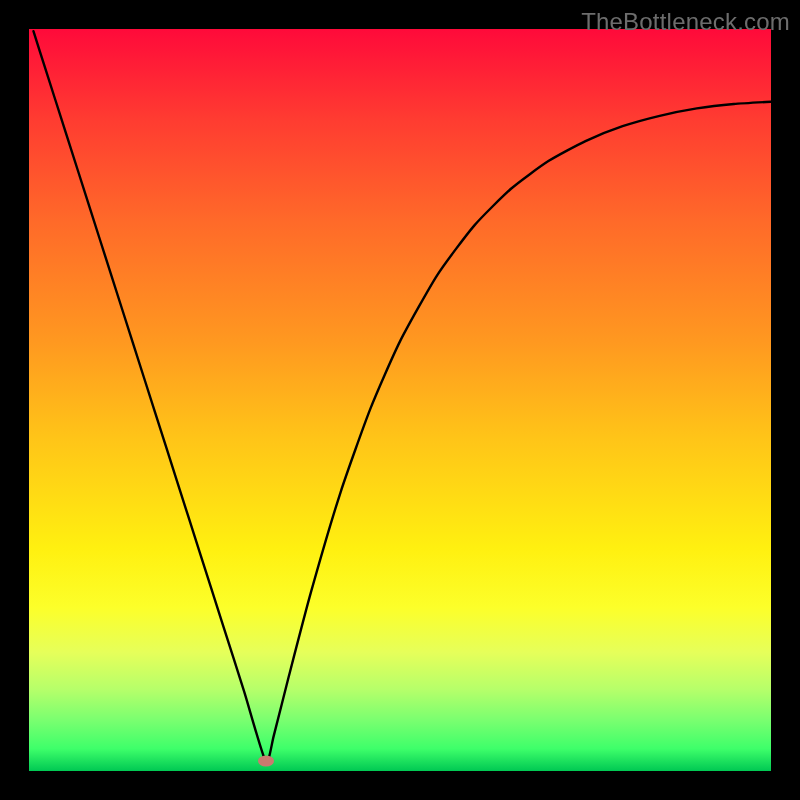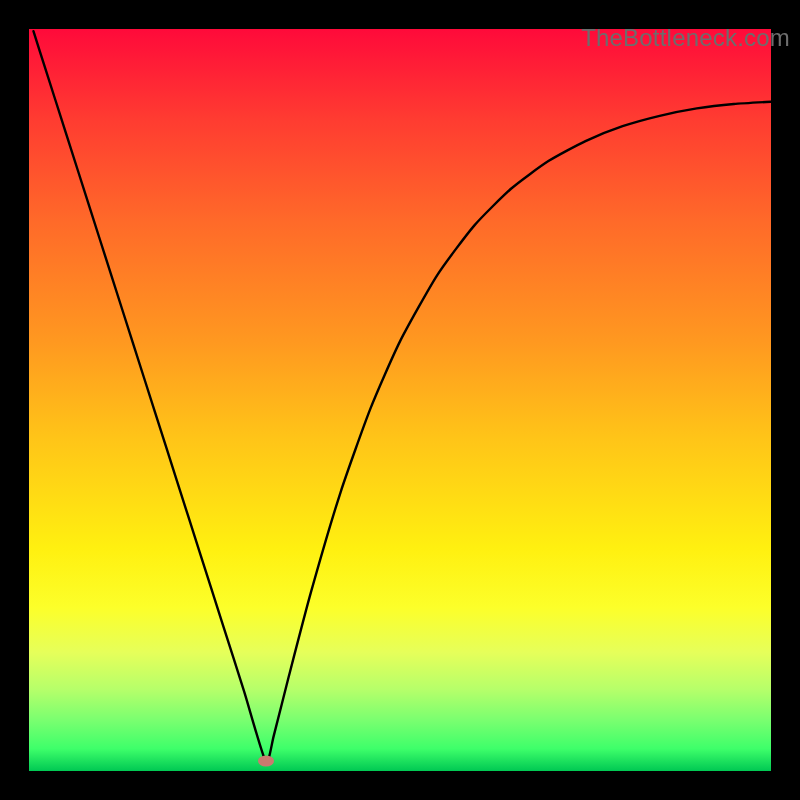--- a/index.html
+++ b/index.html
@@ -32,21 +32,21 @@
       #fff010 70%,
       #fcff2a 78%,
       #e6ff5a 84%,
       #b6ff6a 89%,
       #7cff70 93%,
       #3eff6a 97%,
       #00c853 100%);
   }
   .watermark {
     position: absolute;
-    top: 24px;
+    top: 8px;
     right: 10px;
     color: #6d6d6d;
     font-size: 24px;
     font-weight: 500;
     letter-spacing: 0.2px;
     user-select: none;
   }
   svg.curve {
     position: absolute;
     left: 0;

